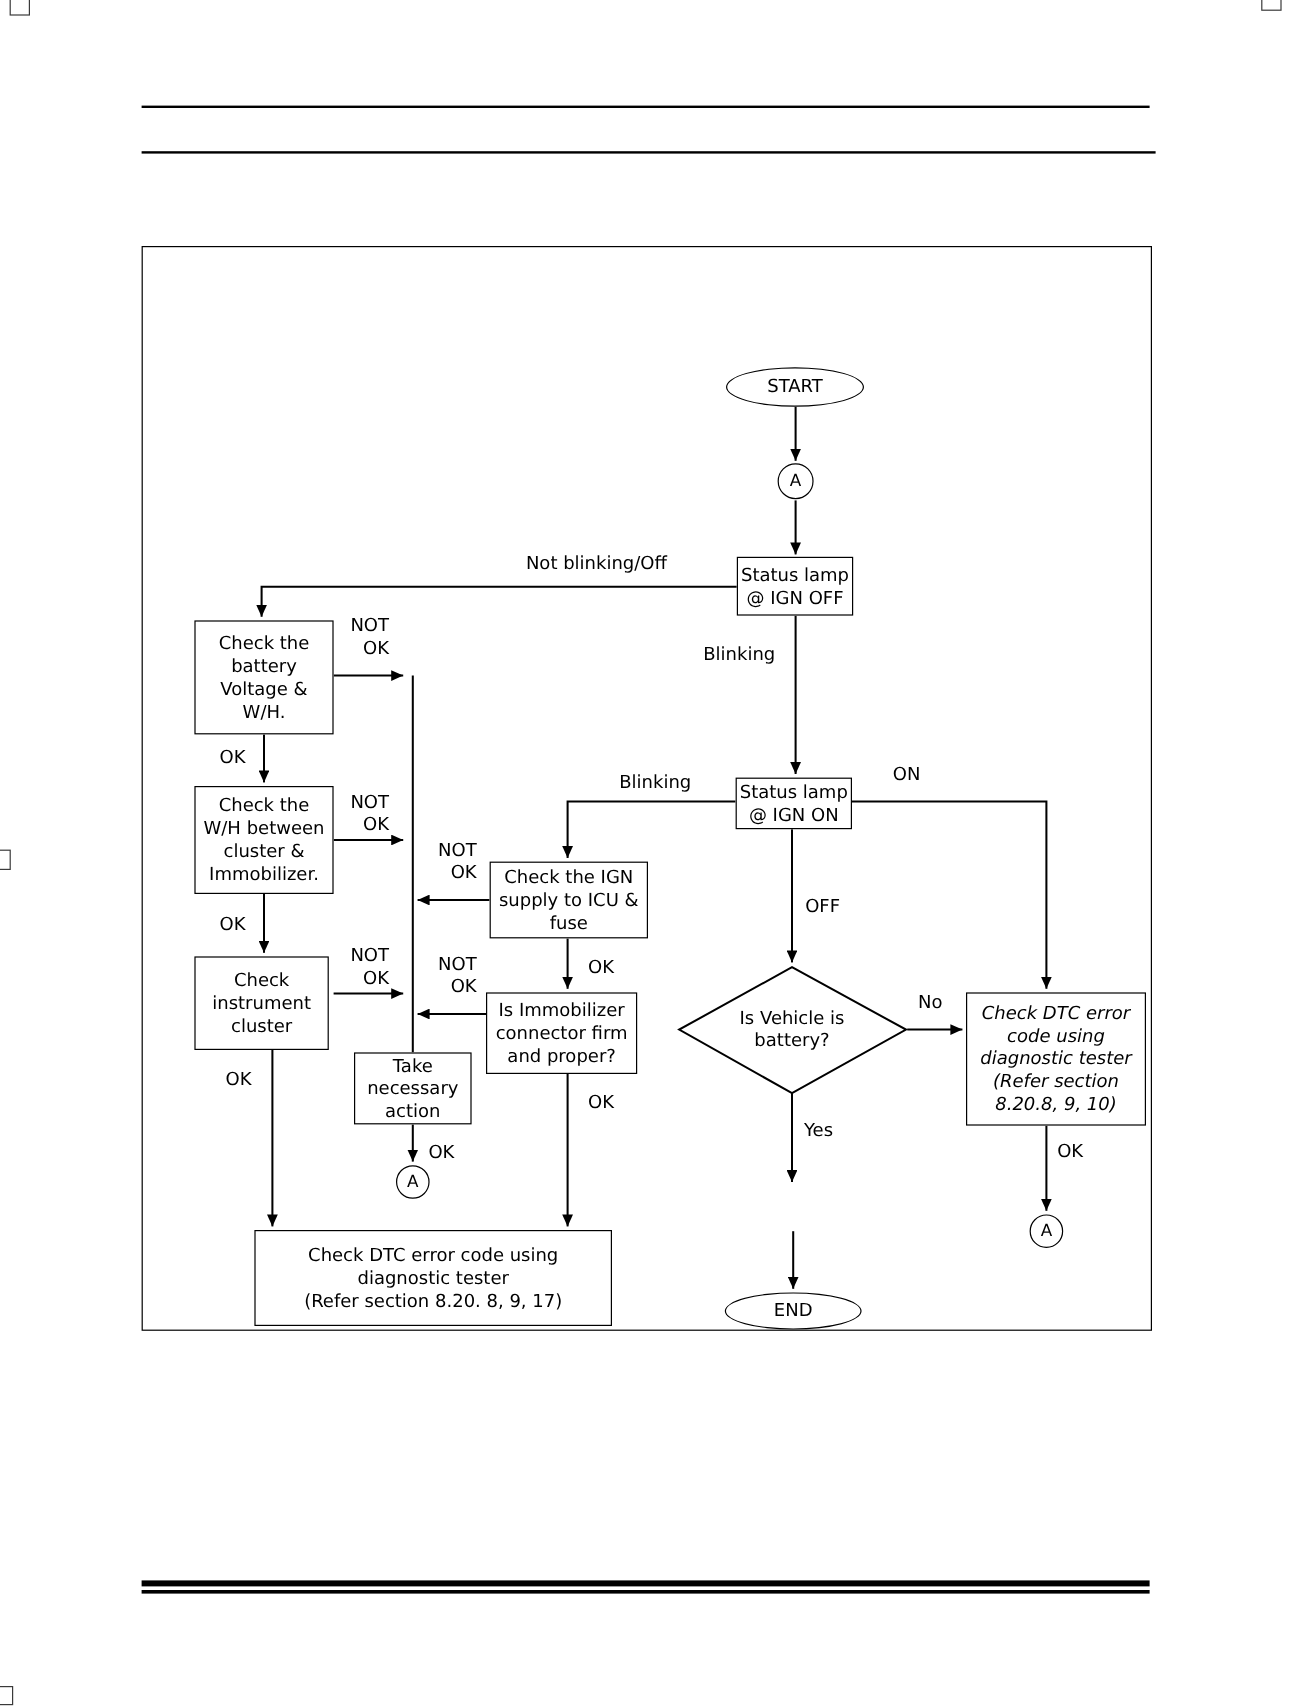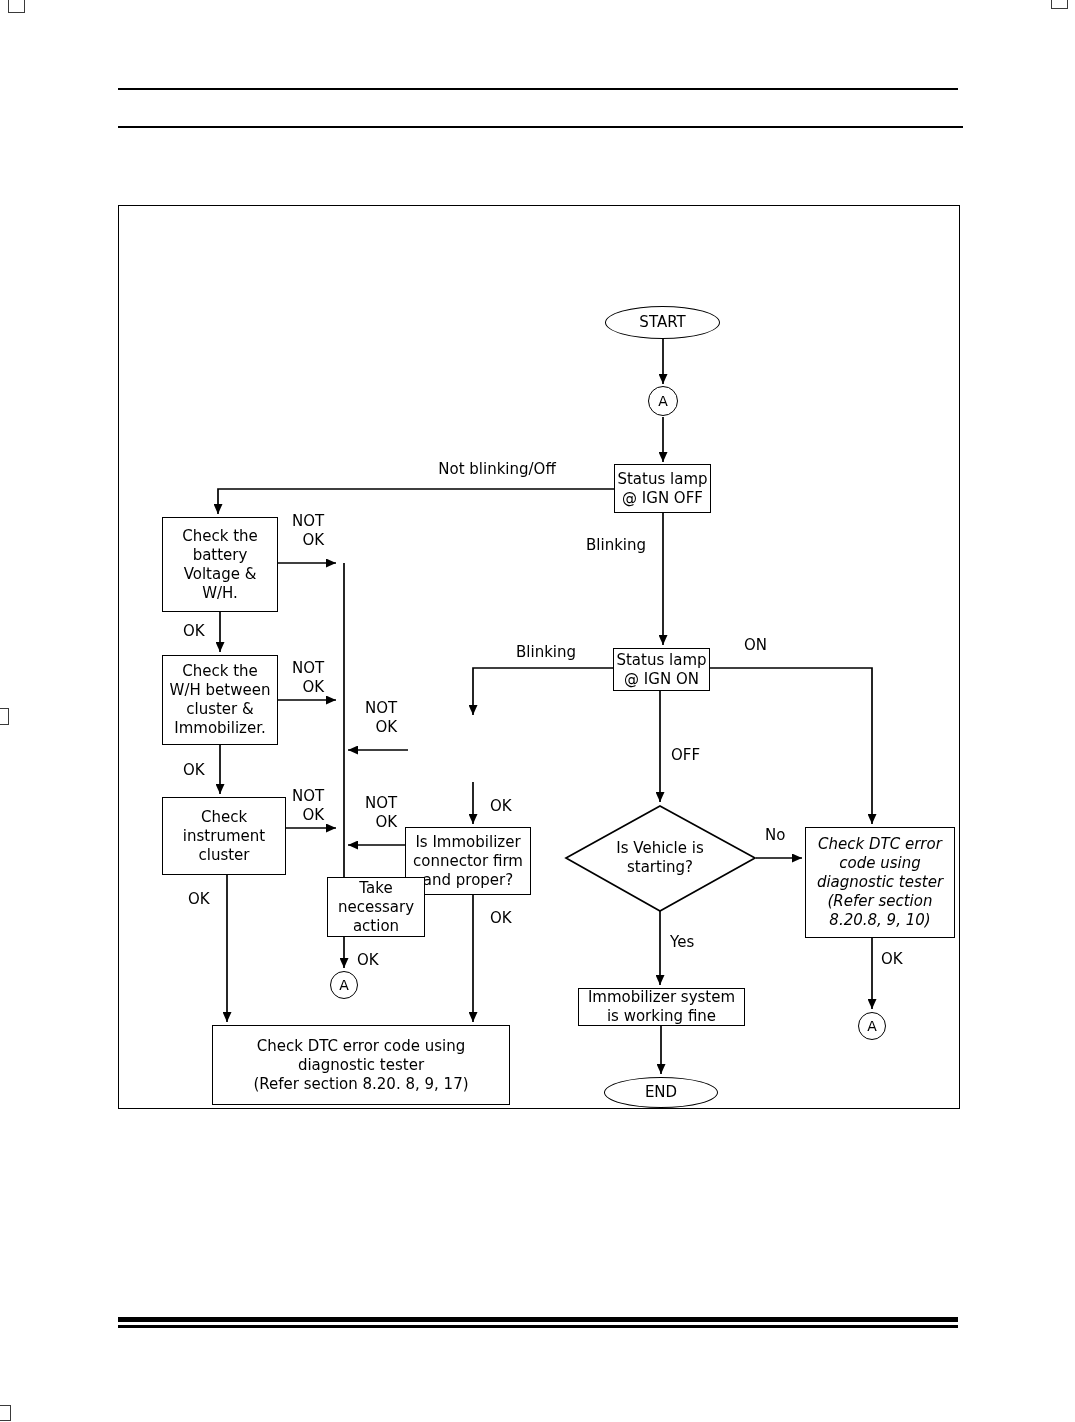--- a/index.html
+++ b/index.html
@@ -88,55 +88,56 @@
   <div class="node" style="left:162px; top:517px; width:116px; height:95px;">Check the
 battery
 Voltage &amp;
 W/H.</div>
 
   <div class="node" style="left:162px; top:655px; width:116px; height:90px;">Check the
 W/H between
 cluster &amp;
 Immobilizer.</div>
 
-  <div class="node" style="left:162px; top:797px; width:124px; height:78px;">Check
+  <div class="node" style="left:162px; top:797px; width:112px; height:78px;">Check
 instrument
 cluster</div>
 
   <div class="node" style="left:613px; top:648px; width:97px; height:43px;">Status lamp
 @ IGN ON</div>
 
+  <div class="node" style="left:408px; top:718px; width:132px; height:64px;">Check the IGN
+supply to ICU &amp;
+fuse</div>
 
   <div class="node" style="left:405px; top:827px; width:126px; height:68px;">Is Immobilizer
 connector firm
 and proper?</div>
 
-  <div class="node" style="left:295px; top:877px; width:98px; height:60px;margin-left:32px;">Take
+  <div class="node" style="left:295px; top:877px; width:98px; height:60px;">Take
 necessary
 action</div>
 
   <div class="node connector" style="left:330px; top:971px; width:28px; height:28px;">A</div>
 
   <div class="node" style="left:212px; top:1025px; width:298px; height:80px;">Check DTC error code using
 diagnostic tester
 (Refer section 8.20. 8, 9, 17)</div>
 
   <div class="diamond-label" style="left:595px; top:839px; width:130px; height:38px;">Is Vehicle is
-starting?</div>
+battery?</div>
 
   <div class="node" style="left:805px; top:827px; width:150px; height:111px;font-style:italic;">Check DTC error
 code using
 diagnostic tester
 (Refer section
 8.20.8, 9, 10)</div>
 
   <div class="node connector" style="left:858px; top:1012px; width:28px; height:28px;">A</div>
 
-  <div class="node" style="left:578px; top:988px; width:167px; height:38px;">Immobilizer system
-is working fine</div>
 
   <div class="node oval" style="left:604px; top:1077px; width:114px; height:31px;">END</div>
 
   <div class="lbl center" style="left:430px; top:460px; width:134px;">Not blinking/Off</div>
   <div class="lbl" style="left:586px; top:536px;">Blinking</div>
   <div class="lbl" style="left:516px; top:643px;">Blinking</div>
   <div class="lbl" style="left:744px; top:636px;">ON</div>
   <div class="lbl" style="left:671px; top:746px;">OFF</div>
   <div class="lbl" style="left:765px; top:826px;">No</div>
   <div class="lbl" style="left:670px; top:933px;">Yes</div>

